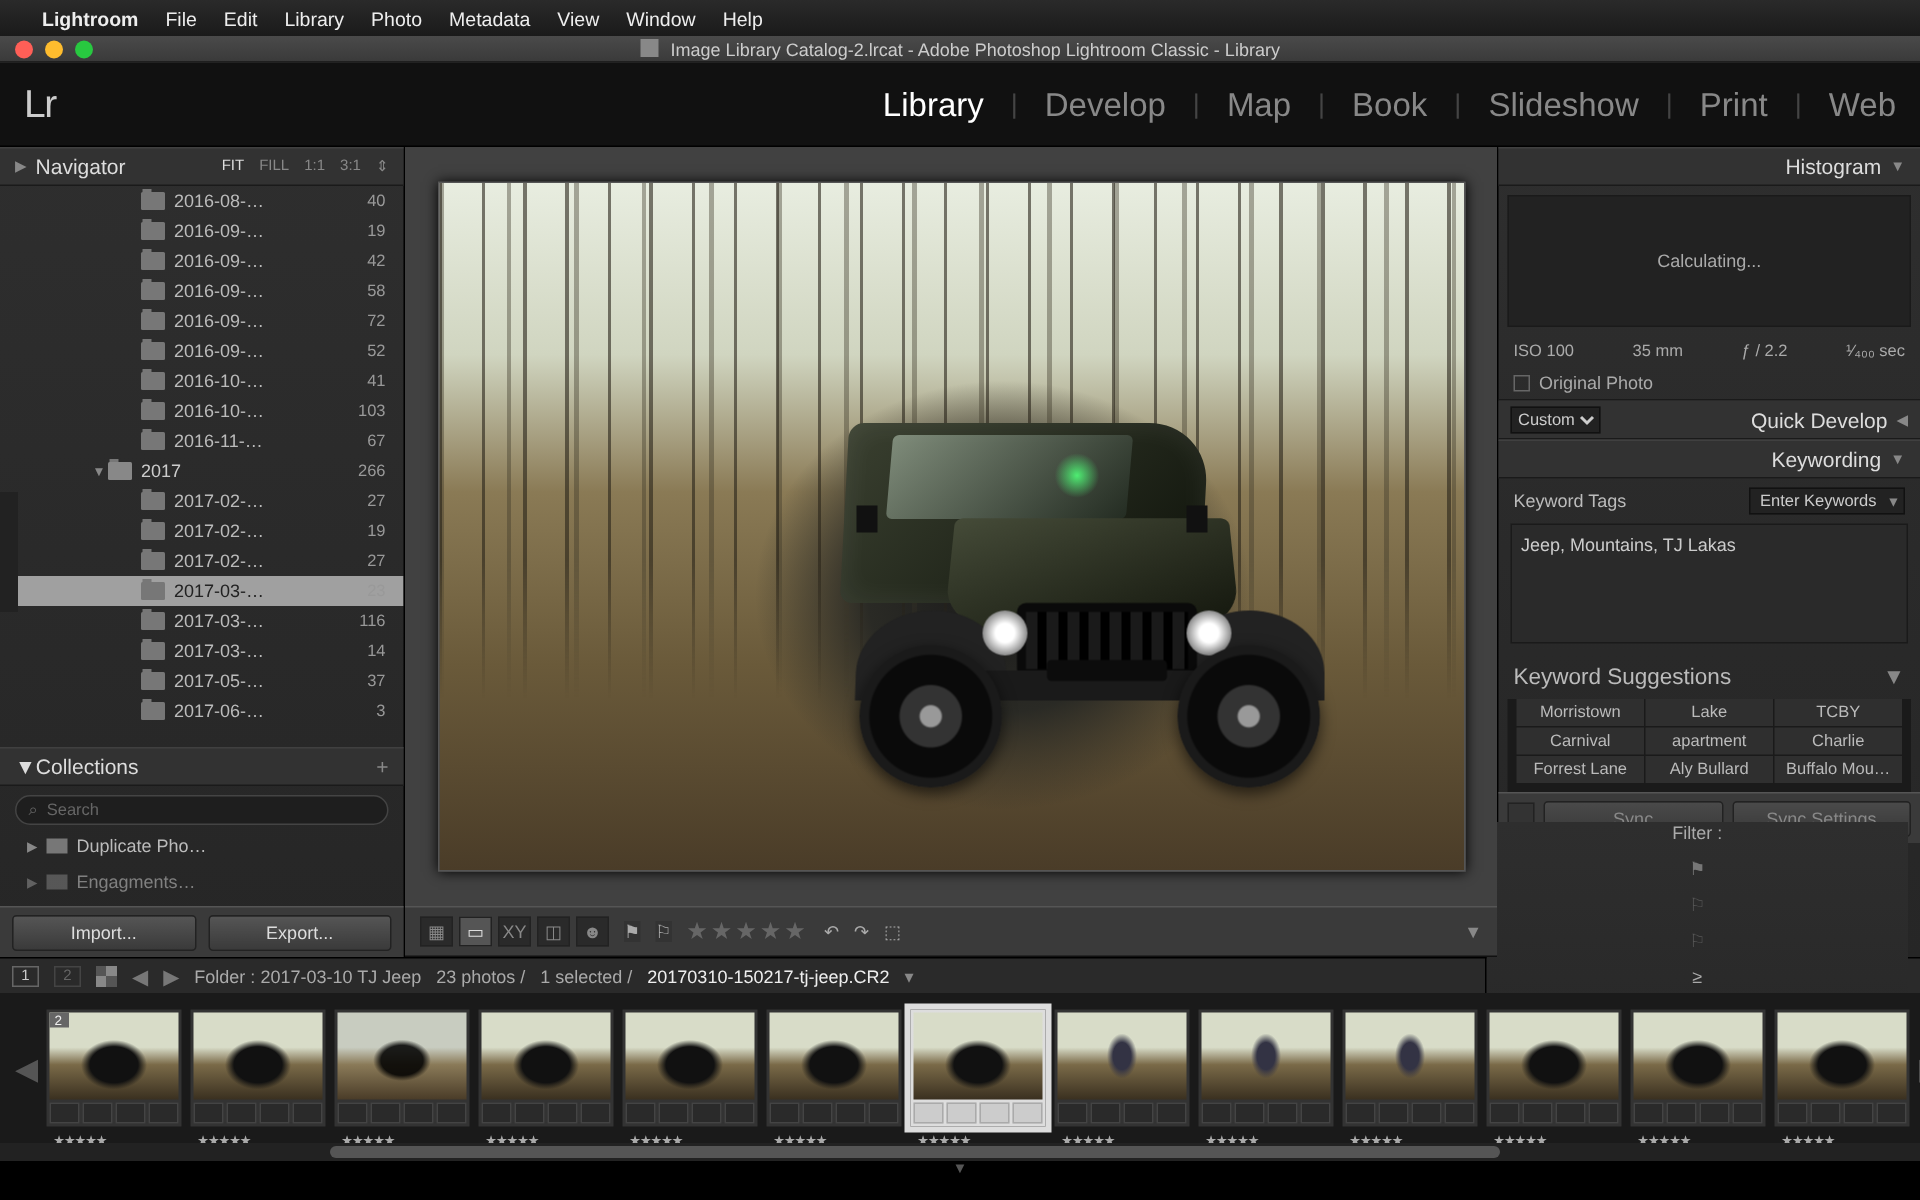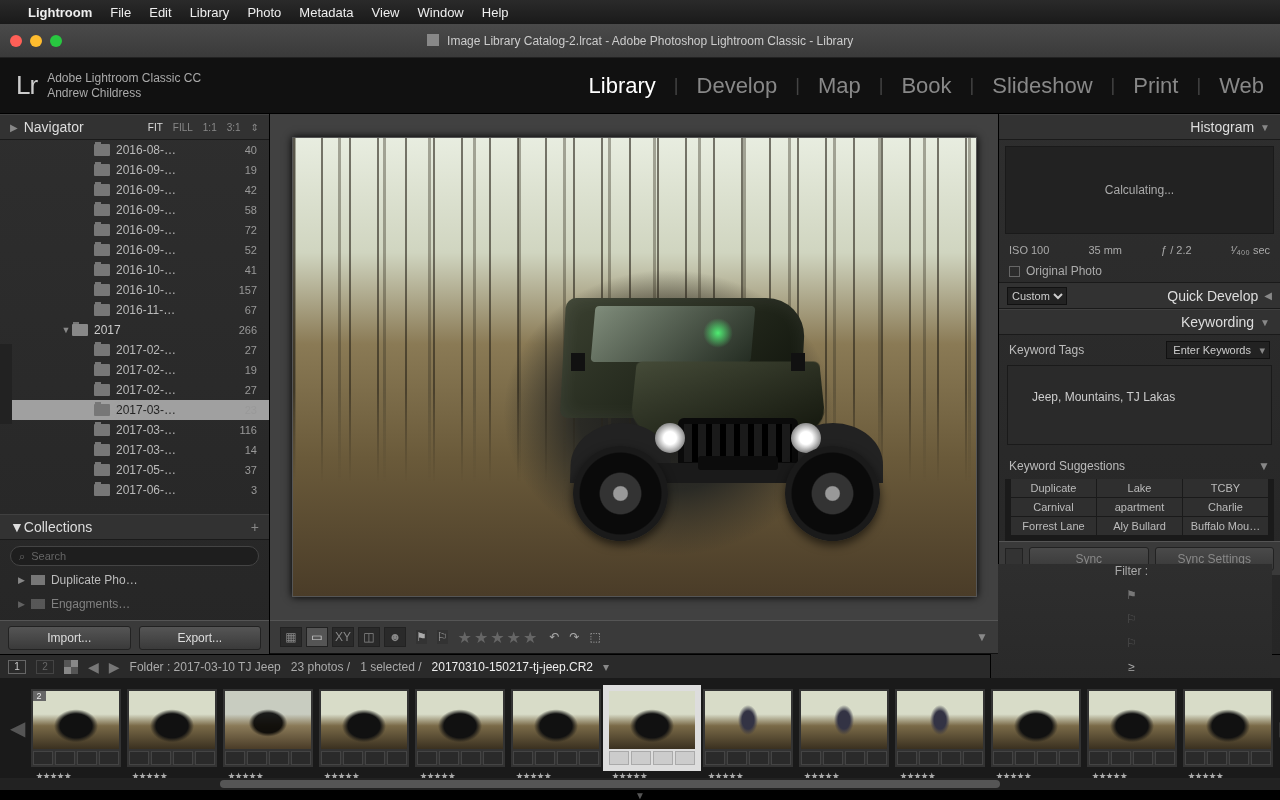--- a/index.html
+++ b/index.html
@@ -5,21 +5,21 @@
 * { margin: 0; padding: 0; box-sizing: border-box; font-family: -apple-system, "Helvetica Neue", Arial, sans-serif; }
 body { width: 1280px; height: 800px; background: #000; color: #aaa; overflow: hidden; font-size: 12px; position: relative; }
 
 
 .menubar { height: 22px; background: linear-gradient(#2a2a2a,#1a1a1a); display: flex; align-items: center; padding: 12px 10px; color: #eee; font-size: 13px; gap: 18px; }
 .menubar .apple { font-size: 14px; }
 .menubar .appname { font-weight: 600; }
 .menubar span { cursor: default; }
 
 
-.titlebar { height: 34px; background: linear-gradient(#4a4a4a,#3a3a3a); display: flex; align-items: center; color: #ccc; font-size: 12px; position: relative; border-bottom:1px solid #222;}
+.titlebar { height: 18px; background: linear-gradient(#4a4a4a,#3a3a3a); display: flex; align-items: center; color: #ccc; font-size: 12px; position: relative; border-bottom:1px solid #222;}
 .traffic { display:flex; gap:8px; padding-left:10px; }
 .traffic b { width:12px; height:12px; border-radius:50%; display:block; }
 .traffic b.r{background:#ff5f57;} .traffic b.y{background:#febc2e;} .traffic b.g{background:#28c840;}
 .titlebar .title { position:absolute; left:0; right:0; text-align:center; pointer-events:none;}
 .titlebar .doc-icon{display:inline-block;width:12px;height:12px;background:#888;margin-right:5px;vertical-align:-1px;}
 
 
 .header { height: 56px; background: #111; display:flex; align-items:center; justify-content:space-between; padding:0 16px; border-bottom:1px solid #000;gap:44px;}
 .identity { display:flex; align-items:center; gap:10px; }
 .lr-logo { font-size:26px; color:#ccc; font-weight:400; letter-spacing:-1px;}
@@ -105,22 +105,22 @@
 .orig{padding:4px 10px;display:flex;align-items:center;gap:6px;color:#aaa;font-size:12px;border-bottom:1px solid #1a1a1a;}
 .orig .chk{width:11px;height:11px;border:1px solid #666;}
 .qd{height:26px;display:flex;align-items:center;justify-content:space-between;padding:0 8px;background:#323232;border-bottom:1px solid #1a1a1a;}
 .qd select{background:#222;border:1px solid #111;color:#ccc;font-size:11px;height:18px;}
 .qd .lbl{font-size:14px;color:#ddd;}
 .qd .tri{color:#888;font-size:10px;}
 
 .kw-row{padding:6px 10px;display:flex;align-items:center;justify-content:space-between;font-size:12px;color:#bbb;}
 .kw-row .dd{background:#222;border:1px solid #111;color:#ccc;font-size:11px;padding:2px 18px 2px 6px;position:relative;}
 .kw-row .dd::after{content:"▾";position:absolute;right:4px;color:#888;}
-.kw-box{margin:0 8px 8px;padding:24px;min-height:80px;background:#2a2a2a;border:1px solid #1a1a1a;color:#ccc;font-size:12px;}
-.ksug-title{padding:6px 10px;font-size:12px;color:#bbb;display:flex;justify-content:space-between;}
+.kw-box{margin:0 8px 8px;padding:6px;min-height:80px;background:#2a2a2a;border:1px solid #1a1a1a;color:#ccc;font-size:12px;}
+.ksug-title{padding:6px 10px;font-size:15px;color:#bbb;display:flex;justify-content:space-between;}
 .ksug-grid{display:grid;grid-template-columns:1fr 1fr 1fr;gap:1px;padding:0 6px 6px;background:#1a1a1a;margin:0 6px;}
 .ksug-grid div{background:#2f2f2f;text-align:center;padding:3px 2px;font-size:11px;color:#bbb;white-space:nowrap;overflow:hidden;text-overflow:ellipsis;}
 .kwset{padding:6px 10px;display:flex;justify-content:space-between;align-items:center;font-size:12px;color:#bbb;}
 
 
 .toolbar{height:34px;background:#3a3a3a;border-top:1px solid #555;border-bottom:1px solid #111;display:flex;align-items:center;padding:0 10px;gap:10px;}
 .tool-left{display:flex;gap:4px;}
 .tool-left .tb{width:22px;height:20px;background:#2a2a2a;border:1px solid #222;display:flex;align-items:center;justify-content:center;color:#888;font-size:12px;}
 .tool-left .tb.active{background:#555;color:#ddd;}
 .stars{color:#666;font-size:16px;letter-spacing:2px;}
@@ -196,24 +196,20 @@
   </div>
   <div class="title">
     <span class="doc-icon"></span>
     <span>Image Library Catalog-2.lrcat - Adobe Photoshop Lightroom Classic - Library</span>
   </div>
 </div>
 
 <div class="header">
   <div class="identity">
     <div class="lr-logo">Lr</div>
-    <div class="id-text">
-      <span>Adobe Lightroom Classic CC</span>
-      <span>Andrew Childress</span>
-    </div>
   </div>
   <div class="modules">
     <span class="active">Library</span>
     <span class="sep">|</span>
     <span>Develop</span>
     <span class="sep">|</span>
     <span>Map</span>
     <span class="sep">|</span>
     <span>Book</span>
     <span class="sep">|</span>
@@ -296,21 +292,21 @@
           <span class="ficon"></span>
           <span class="name">2016-10-…</span>
           <span class="count">41</span>
         </div>
         <div class="frow">
           <span class="ind" style="width:94px;display:flex;justify-content:flex-end;align-items:center">
             <span class="chev"></span>
           </span>
           <span class="ficon"></span>
           <span class="name">2016-10-…</span>
-          <span class="count">157</span>
+          <span class="count">103</span>
         </div>
         <div class="frow">
           <span class="ind" style="width:94px;display:flex;justify-content:flex-end;align-items:center">
             <span class="chev"></span>
           </span>
           <span class="ficon"></span>
           <span class="name">2016-11-…</span>
           <span class="count">67</span>
         </div>
         <div class="frow year">
@@ -486,21 +482,21 @@
     <div class="kw-row">
       <span>Keyword Tags</span>
       <span class="dd">Enter Keywords</span>
     </div>
     <div class="kw-box">Jeep, Mountains, TJ Lakas</div>
     <div class="ksug-title">
       <span>Keyword Suggestions</span>
       <span style="color:#888">▼</span>
     </div>
     <div class="ksug-grid" id="ksug">
-        <div>Duplicate</div>
+        <div>Morristown</div>
         <div>Lake</div>
         <div>TCBY</div>
         <div>Carnival</div>
         <div>apartment</div>
         <div>Charlie</div>
         <div>Forrest Lane</div>
         <div>Aly Bullard</div>
         <div>Buffalo Mou…</div>
       </div>
     <div class="rbtns">

